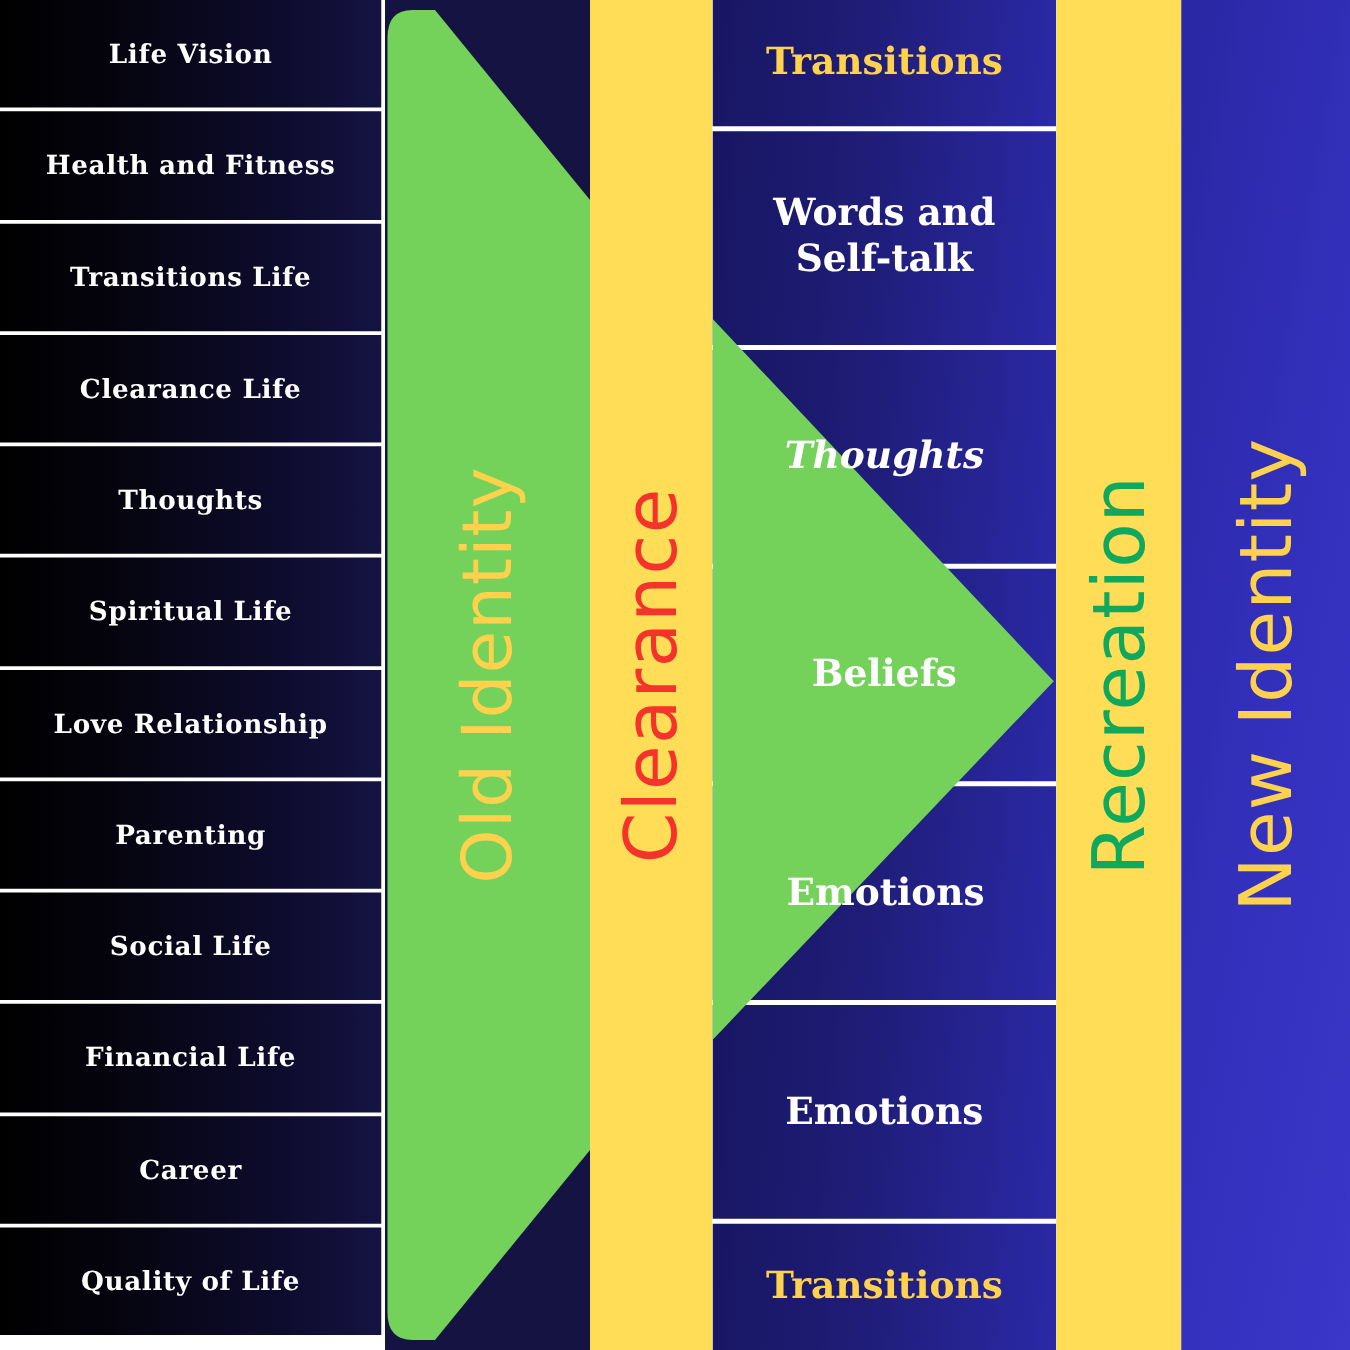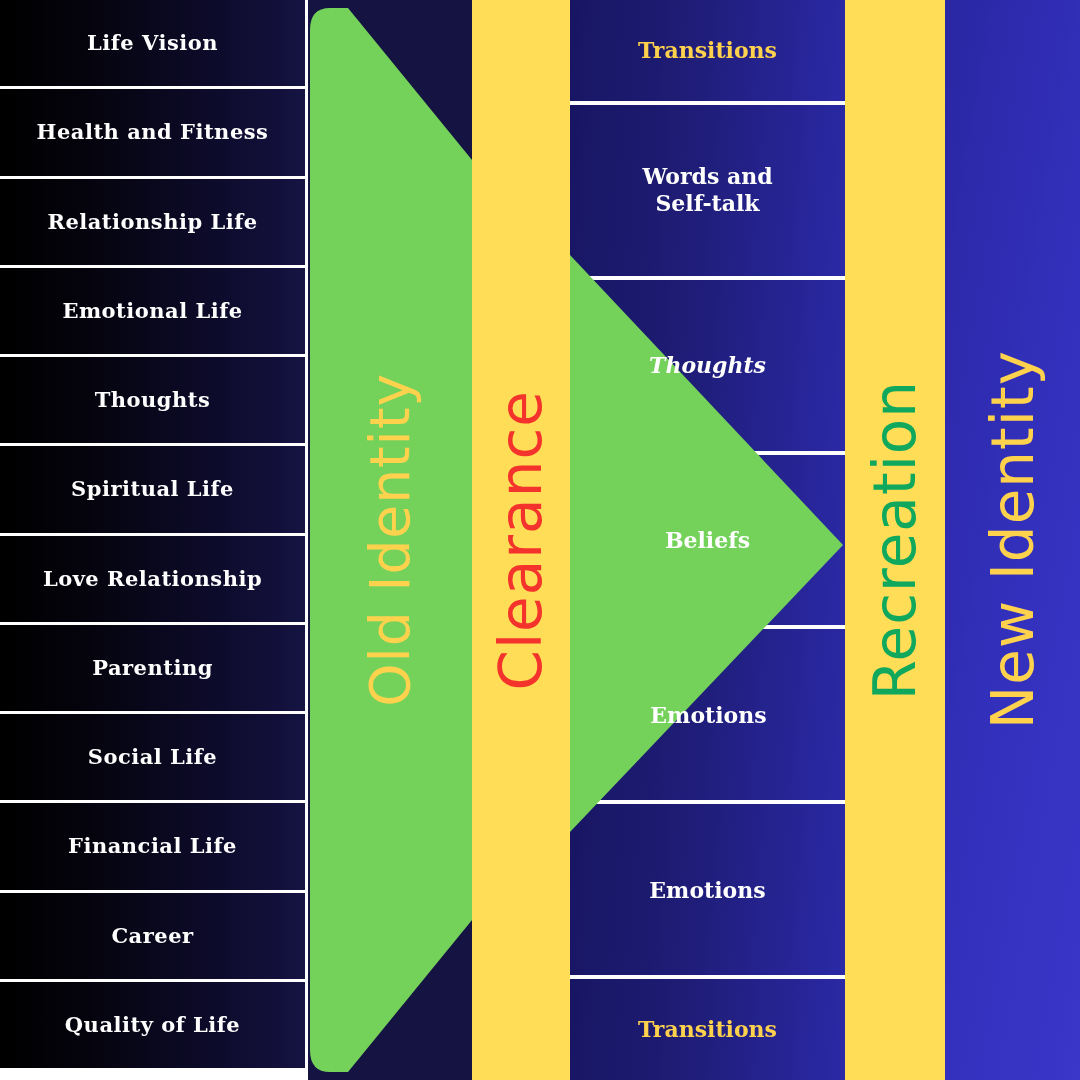--- a/index.html
+++ b/index.html
@@ -120,21 +120,21 @@
     justify-content: center;
     text-align: center;
     box-sizing: border-box;
     padding: 0 10px;
     margin-bottom: 4px;
   }
   .layer-cell:last-child { margin-bottom: 0; }
   .layer-label {
     font-family: "DejaVu Serif", serif;
     font-weight: bold;
-    font-size: 22px;
+    font-size: 30px;
     line-height: 1.22;
     color: #ffffff;
     position: relative;
     z-index: 3;
   }
   .layer-label.accent { color: #ffd24d; }
   #layers-triangle {
     position: absolute;
     left: 0; top: 0;
     width: 275px; height: 1080px;
@@ -206,24 +206,24 @@
 <div id="stage">
 
   <div id="col-life-areas">
       <div class="life-cell">
         <div class="life-label">Life Vision</div>
       </div>
       <div class="life-cell">
         <div class="life-label">Health and Fitness</div>
       </div>
       <div class="life-cell">
-        <div class="life-label">Relationship Life</div>
-      </div>
-      <div class="life-cell">
-        <div class="life-label">Emotional Life</div>
+        <div class="life-label">Transitions Life</div>
+      </div>
+      <div class="life-cell">
+        <div class="life-label">Clearance Life</div>
       </div>
       <div class="life-cell">
         <div class="life-label">Thoughts</div>
       </div>
       <div class="life-cell">
         <div class="life-label">Spiritual Life</div>
       </div>
       <div class="life-cell">
         <div class="life-label">Love Relationship</div>
       </div>

